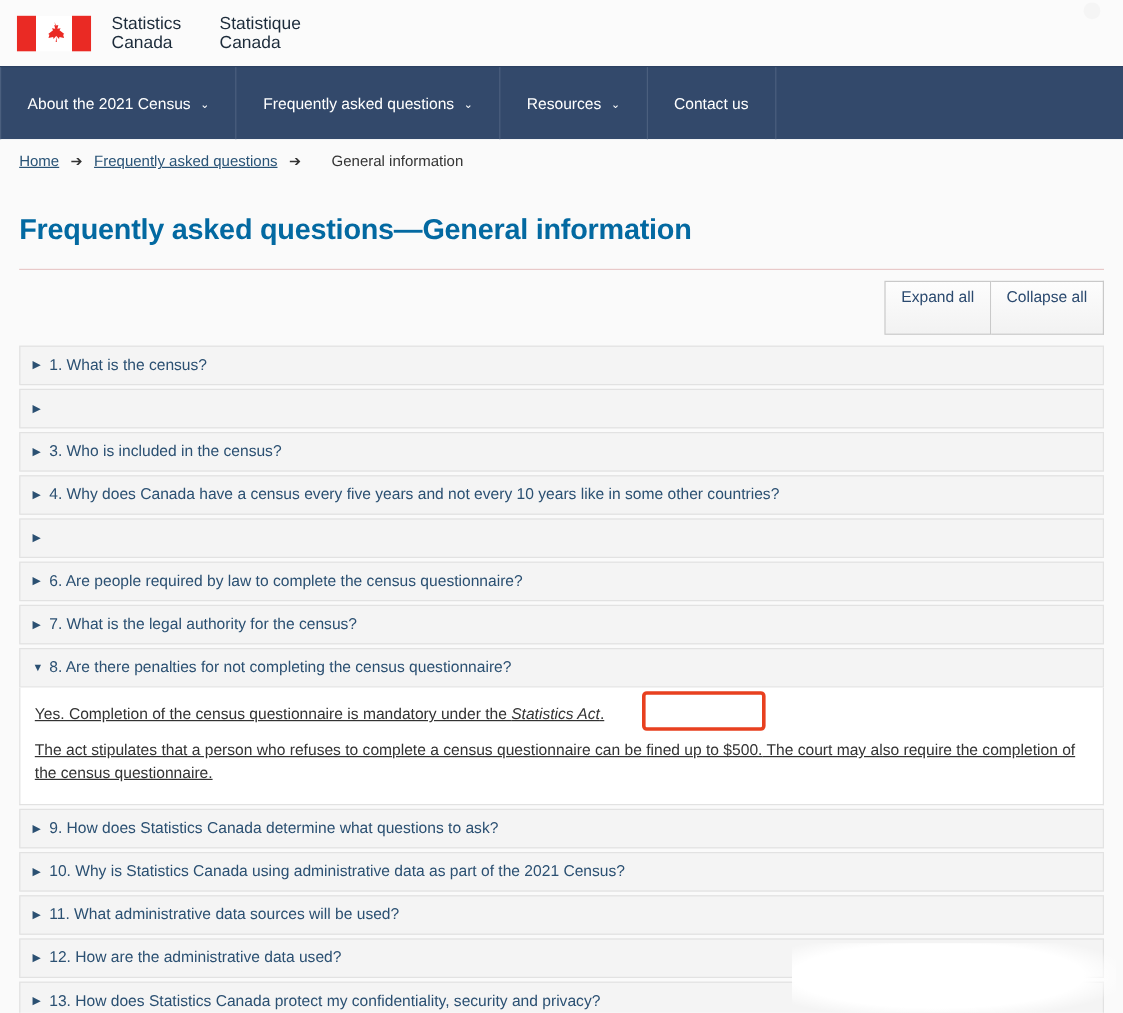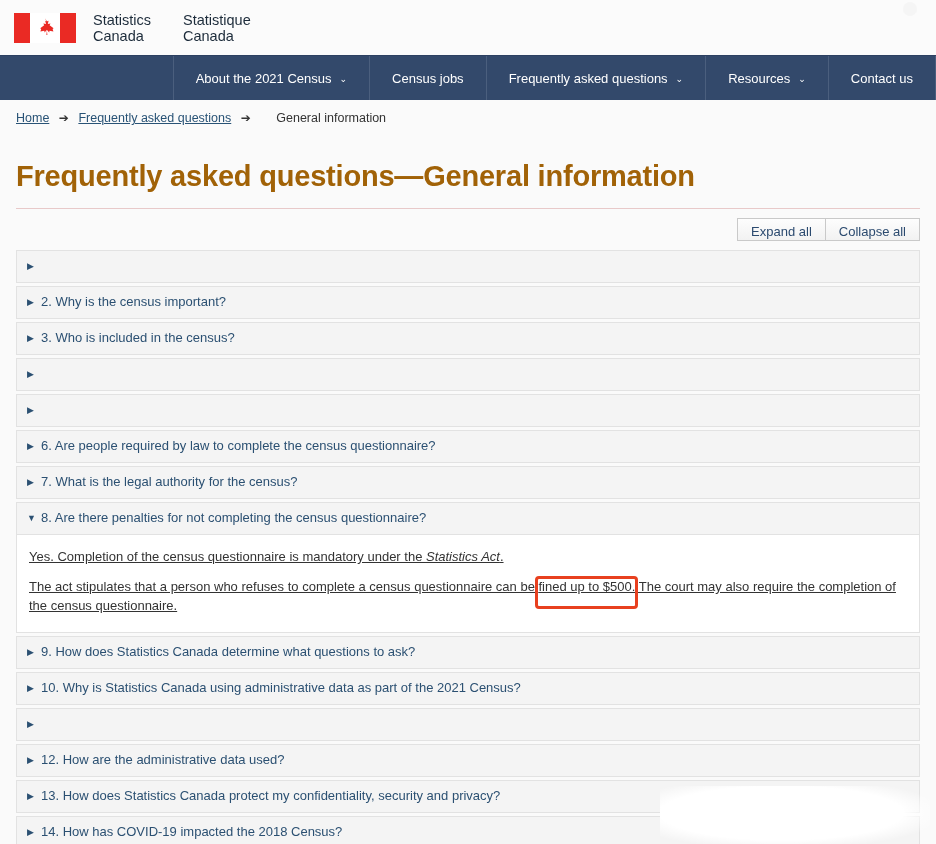--- a/index.html
+++ b/index.html
@@ -42,23 +42,22 @@
     font-size: 14.5px;
     line-height: 16px;
     color: #1c2b3a;
     white-space: pre-line;
   }
 
   
   #primary-nav {
     display: flex;
     background: #33496b;
-    height: 45px;
+    height: 61px;
     border-top: 1px solid #2c4061;
-    justify-content: flex-end;
   }
   .nav-item {
     display: flex;
     align-items: center;
     justify-content: center;
     color: #ffffff;
     font-size: 13px;
     padding: 0 22px;
     border-right: 1px solid #4b5f7e;
     cursor: pointer;
@@ -89,23 +88,23 @@
     font-size: 12px;
   }
   #breadcrumb .crumb-current { color: #333; margin-left: 16px; }
 
   
   #main {
     padding: 0 16px;
     background: #fafafa;
   }
   #page-title {
-    font-size: 29px;
+    font-size: 24px;
     font-weight: bold;
-    color: #a16207;
+    color: #0369a1;
     margin: 25px 0 0 0;
     letter-spacing: -0.2px;
     line-height: 34px;
   }
   #title-rule {
     height: 1px;
     background: #e8c9c9;
     margin-top: 15px;
     border: 0;
   }
@@ -116,21 +115,21 @@
     justify-content: flex-end;
     margin-top: 9px;
   }
   .btn-group { display: flex; }
   .ctrl-btn {
     font-family: "Liberation Sans", sans-serif;
     font-size: 13px;
     color: #2b4a6f;
     background: linear-gradient(#fdfdfd, #f2f2f2);
     border: 1px solid #c9c9c9;
-    padding: 5px 13px 0;
+    padding: 5px 13px 22px;
     cursor: pointer;
     line-height: 16px;
   }
   .ctrl-btn + .ctrl-btn { border-left: 0; }
 
   
   #accordion { margin-top: 9px; }
   .acc-item { margin-bottom: 3px; }
   .acc-header {
     background: #f4f4f4;
@@ -217,23 +216,20 @@
 Canada</div>
   </div>
 </div>
 
 <nav id="primary-nav">
   <div class="nav-item">
     <span>About the 2021 Census</span>
     <span class="nav-caret">⌄</span>
   </div>
   <div class="nav-item">
-    <span>Census jobs</span>
-  </div>
-  <div class="nav-item">
     <span>Frequently asked questions</span>
     <span class="nav-caret">⌄</span>
   </div>
   <div class="nav-item">
     <span>Resources</span>
     <span class="nav-caret">⌄</span>
   </div>
   <div class="nav-item">
     <span>Contact us</span>
   </div>
@@ -256,40 +252,41 @@
       <button class="ctrl-btn">Expand all</button>
       <button class="ctrl-btn">Collapse all</button>
     </div>
   </div>
 
   <div id="accordion">
 
     <div class="acc-item">
       <div class="acc-header">
         <span class="acc-marker">▶</span>
-      </div>
-    </div>
-
-    <div class="acc-item">
-      <div class="acc-header">
-        <span class="acc-marker">▶</span>
-        <span class="acc-label">2. Why is the census important?</span>
+        <span class="acc-label">1. What is the census?</span>
+      </div>
+    </div>
+
+    <div class="acc-item">
+      <div class="acc-header">
+        <span class="acc-marker">▶</span>
       </div>
     </div>
 
     <div class="acc-item">
       <div class="acc-header">
         <span class="acc-marker">▶</span>
         <span class="acc-label">3. Who is included in the census?</span>
       </div>
     </div>
 
     <div class="acc-item">
       <div class="acc-header">
         <span class="acc-marker">▶</span>
+        <span class="acc-label">4. Why does Canada have a census every five years and not every 10 years like in some other countries?</span>
       </div>
     </div>
 
     <div class="acc-item">
       <div class="acc-header">
         <span class="acc-marker">▶</span>
       </div>
     </div>
 
     <div class="acc-item">
@@ -327,20 +324,21 @@
     <div class="acc-item">
       <div class="acc-header">
         <span class="acc-marker">▶</span>
         <span class="acc-label">10. Why is Statistics Canada using administrative data as part of the 2021 Census?</span>
       </div>
     </div>
 
     <div class="acc-item">
       <div class="acc-header">
         <span class="acc-marker">▶</span>
+        <span class="acc-label">11. What administrative data sources will be used?</span>
       </div>
     </div>
 
     <div class="acc-item">
       <div class="acc-header">
         <span class="acc-marker">▶</span>
         <span class="acc-label">12. How are the administrative data used?</span>
       </div>
     </div>
 

